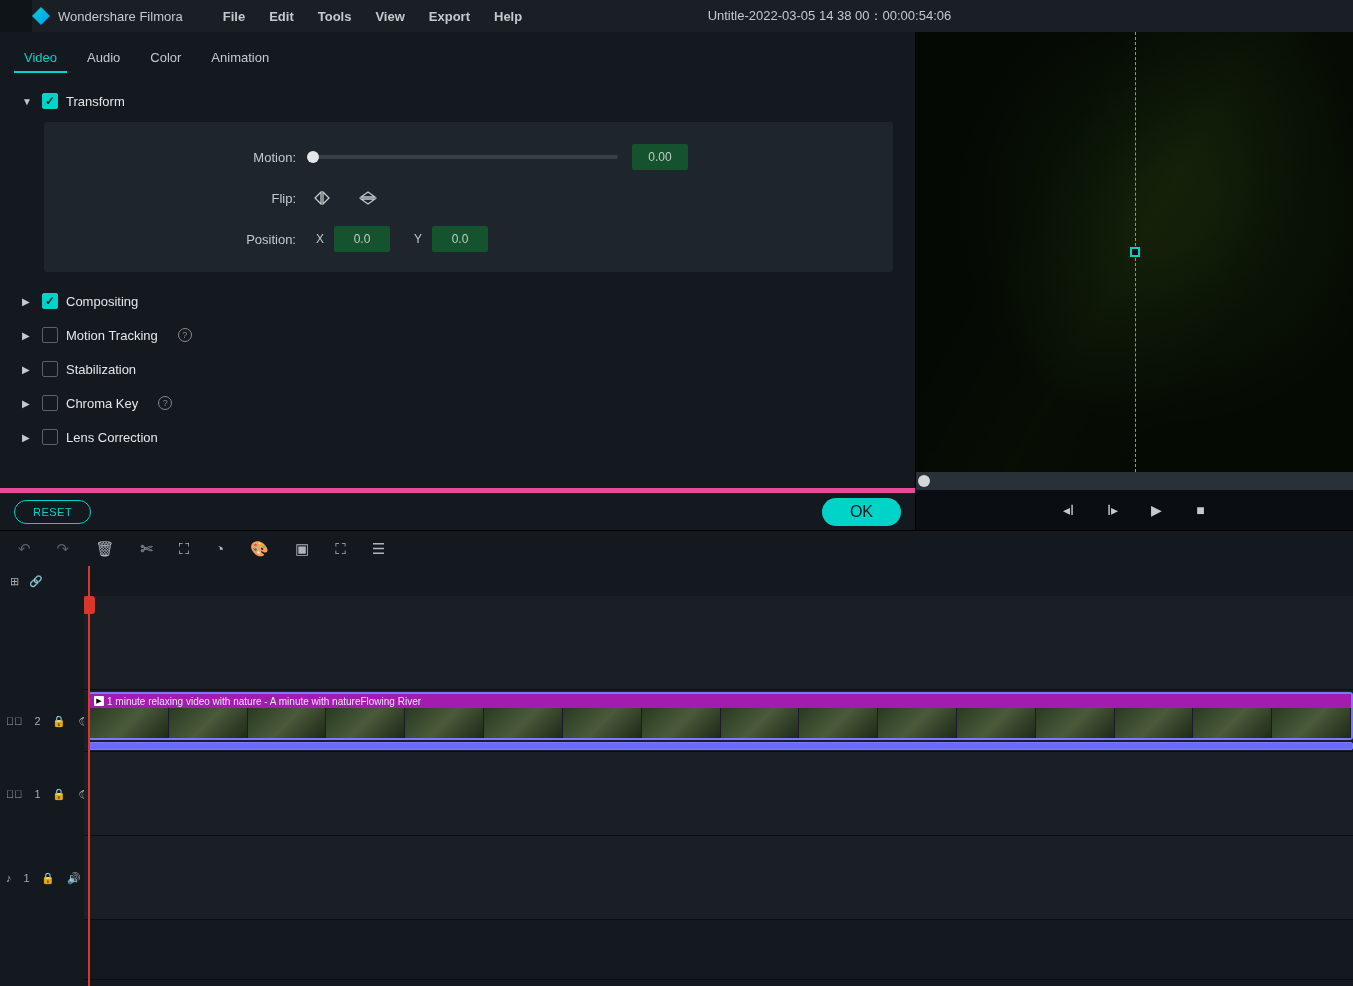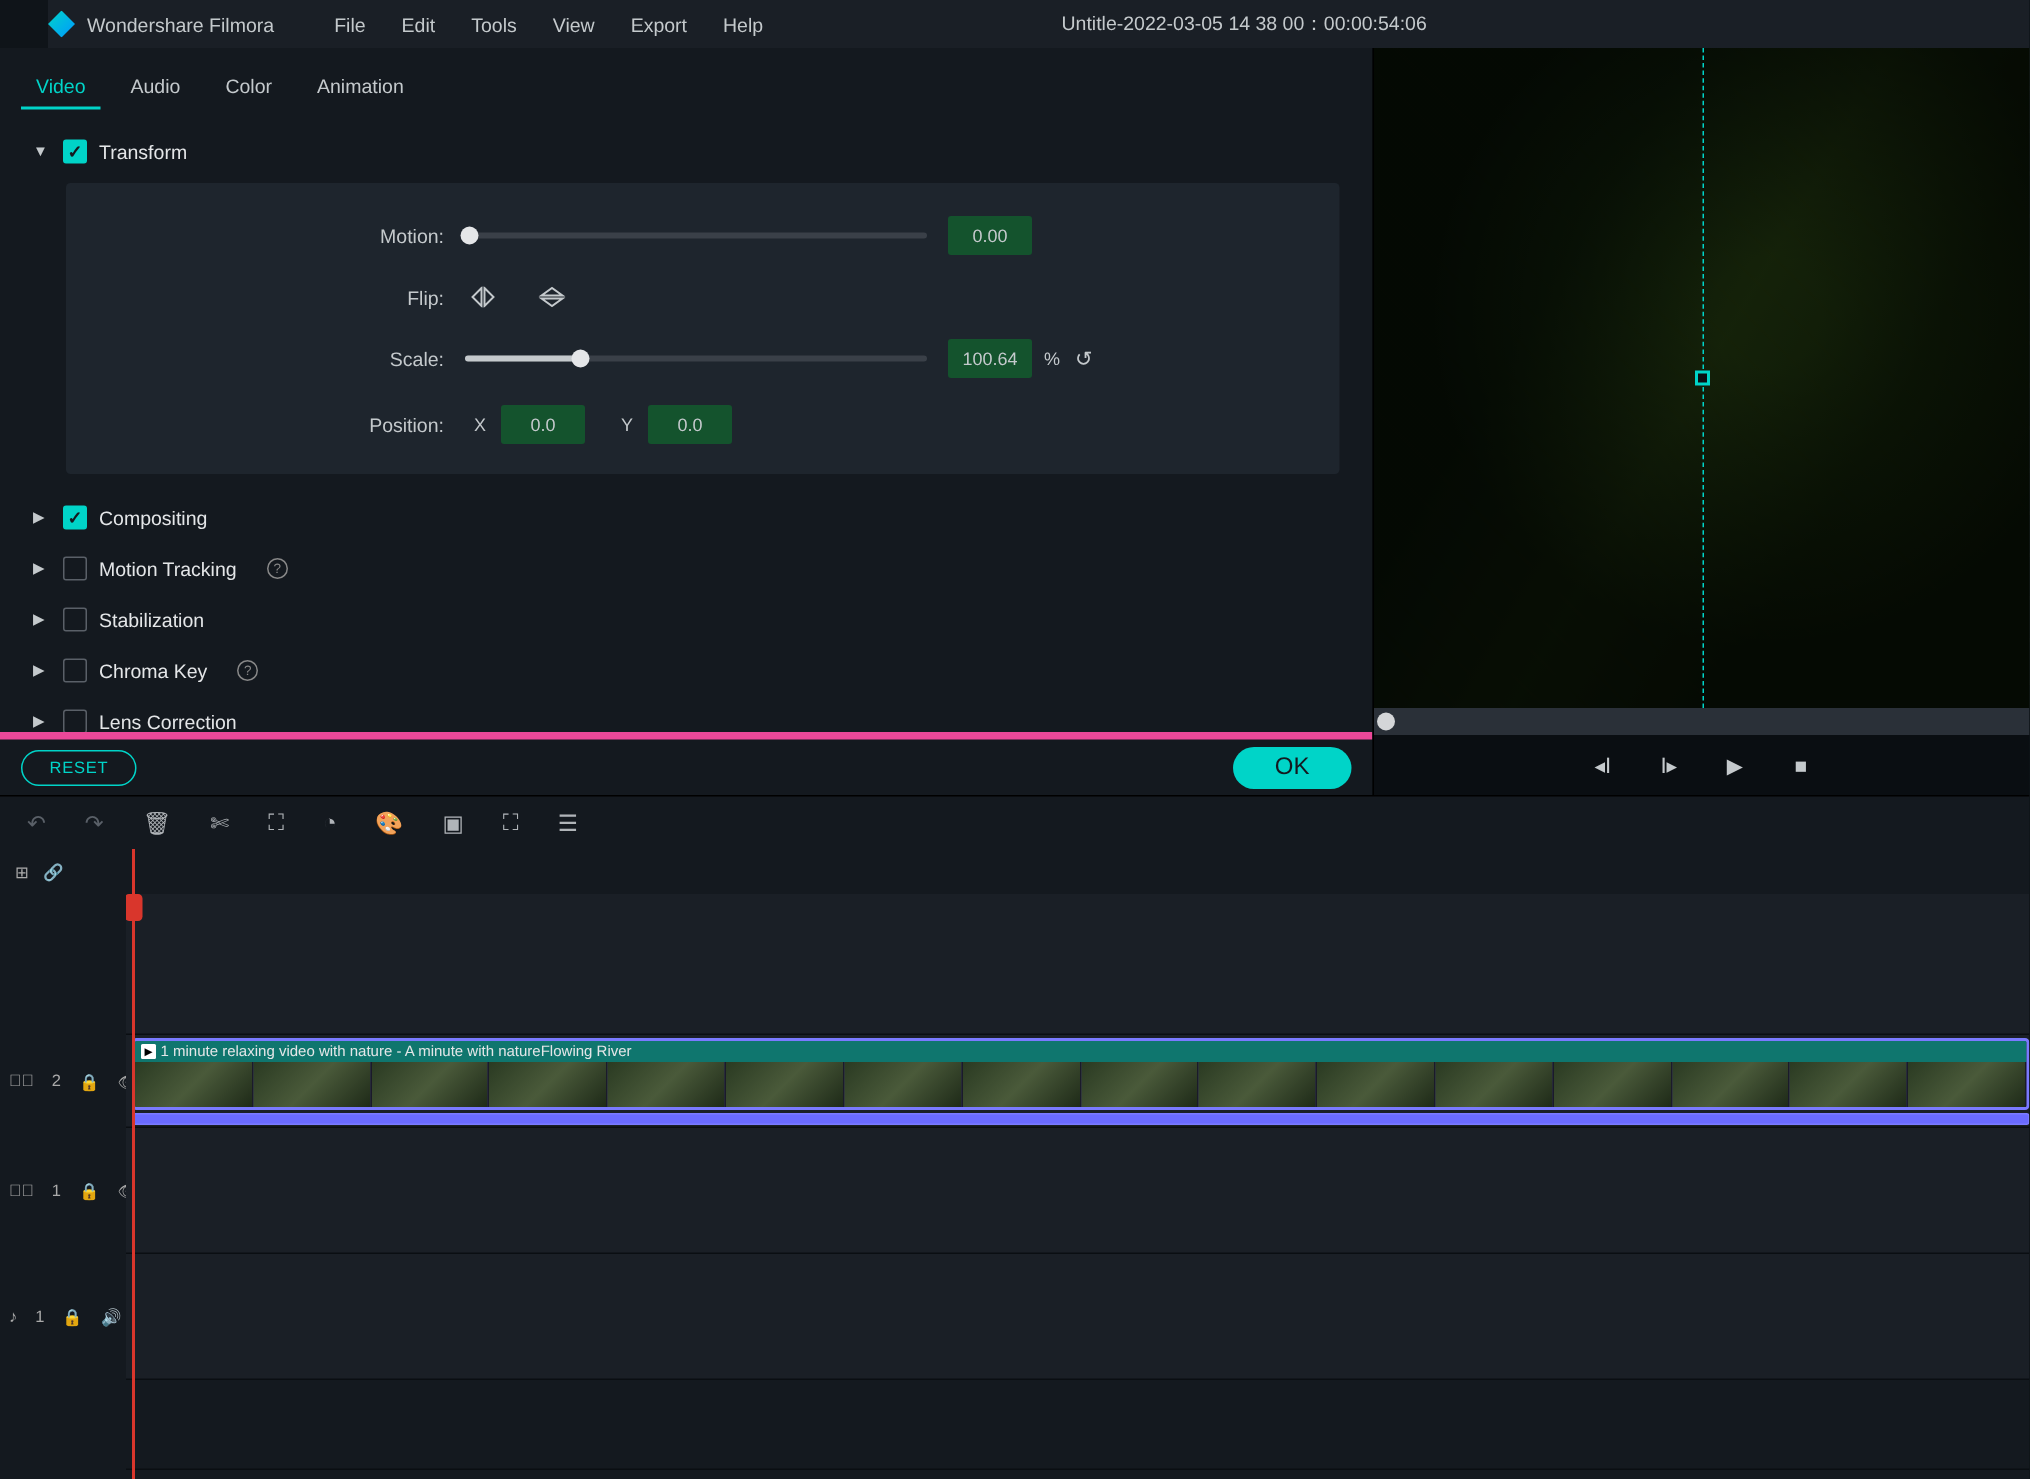--- a/index.html
+++ b/index.html
@@ -1,20 +1,20 @@
 <!DOCTYPE html>
 <html><head>
 <meta charset="utf-8">
 <style>
 * { margin:0; padding:0; box-sizing:border-box; font-family:"Segoe UI",Arial,sans-serif; }
 body { background:#0f1419; color:#c4c9cc; width:1353px; height:986px; overflow:hidden; font-size:12px; }
 .menubar { height:32px; background:#1a1f26; display:flex; align-items:center; padding:0 0;margin-left:32px; }
 .logo { width:18px; height:18px; background:linear-gradient(135deg,#00d4c8,#0099ff); clip-path:polygon(50% 0,100% 50%,50% 100%,0 50%); margin-right:8px; }
 .app-title { color:#c4c9cc; font-size:13px; margin-right:28px; }
-.menu-item { color:#c4c9cc; padding:4px 12px; cursor:pointer; font-size:13px; }
+.menu-item { color:#c4c9cc; padding:4px 12px; cursor:pointer; font-size:13px;font-weight:bold; }
 .project-name { margin-left:auto; margin-right:auto; color:#c4c9cc; font-size:13px; position:absolute; left:50%; transform:translateX(-50%); }
 .project-name { position:static; margin-left:auto; margin-right:280px; }
 .main { display:flex; height:498px; }
 .side-panel { width:915px; background:#14191f; display:flex; flex-direction:column; }
 .tabs { display:flex; padding:12px 14px 0; gap:0; border-bottom:1px solid transparent; }
 .tab { padding:6px 10px; color:#c4c9cc; cursor:pointer; font-size:13px; margin-right:10px; }
 .tab.active { color:#00d4c8; border-bottom:2px solid #00d4c8; }
 .sections { padding:10px 22px 0 22px; overflow-y:auto; flex:1; position:relative; }
 .section-row { display:flex; align-items:center; padding:9px 0; }
 .caret { width:10px; color:#c4c9cc; margin-right:10px; font-size:10px; }
@@ -59,21 +59,21 @@
 .tick::before { content:""; position:absolute; left:0; top:14px; width:1px; height:8px; background:#555; }
 .redline { position:absolute; left:0; right:0; top:28px; height:2px; background:#d9362c; }
 .playhead { position:absolute; left:4px; top:0; bottom:0; width:2px; background:#d9362c; z-index:5; }
 .playhead::before { content:""; position:absolute; top:30px; left:-5px; width:12px; height:18px; background:#d9362c; border-radius:3px; }
 .track-area { position:absolute; left:0; right:0; }
 .track-row { height:60px; border-bottom:1px solid #0a0e12; position:relative; }
 .tl-head-pair { height:32px; display:flex; align-items:center; gap:10px; padding-left:10px; }
 .head-ic { color:#aaa; font-size:11px; }
 .track-row.spacer { height:94px; background:#1a1f26; }
 .clip { position:absolute; left:4px; right:0; top:2px; height:48px; background:#3a3a6a; border:2px solid #7a7aff; border-radius:3px; overflow:hidden; }
-.clip-bar { height:14px; background:#0f766e; display:flex; align-items:center; padding:0 4px; font-size:10px; color:#e4e6e8; gap:3px; }
+.clip-bar { height:14px; background:#a21caf; display:flex; align-items:center; padding:0 4px; font-size:10px; color:#e4e6e8; gap:3px; }
 .clip-play { width:10px; height:10px; background:#fff; display:inline-flex; align-items:center; justify-content:center; color:#000; font-size:7px; border-radius:1px; }
 .thumbs { display:flex; height:30px; }
 .thumb { flex:1; background:linear-gradient(135deg,#2a3a22,#4a5a3a,#1e2a18); border-right:1px solid #1a1a2a; }
 .clip-bottom { position:absolute; left:4px; right:0; top:52px; height:8px; background:#6a6aff; border-radius:2px; border:1px solid #7a7aff; }
 </style>
 </head>
 <body>
 
 <div class="menubar">
   <div class="logo"></div>
@@ -116,30 +116,20 @@
               <svg width="18" height="14" viewBox="0 0 18 14">
                 <path d="M8 1 L2 7 L8 13 Z M10 1 L16 7 L10 13 Z" fill="none" stroke="#c4c9cc" stroke-width="1.3"></path>
               </svg>
             </span>
           <span class="flip-btn">
               <svg width="18" height="14" viewBox="0 0 18 14">
                 <path d="M2 6 L9 1 L16 6 Z M2 8 L9 13 L16 8 Z" fill="none" stroke="#c4c9cc" stroke-width="1.3"></path>
               </svg>
             </span>
         </div>
-        <div class="prop">
-          <div class="prop-label">Scale:</div>
-          <div class="slider">
-            <div class="slider-fill" style="width:25%"></div>
-            <div class="slider-thumb" style="left:25%"></div>
-          </div>
-          <input class="num-box wide" value="100.64" style="">
-          <span class="pct">%</span>
-          <span class="reset-ic">↺</span>
-        </div>
         <div class="prop" style="margin-bottom:0">
           <div class="prop-label">Position:</div>
           <span class="xy">X</span>
           <input class="num-box" value="0.0" style="">
           <span class="xy" style="margin-left:24px">Y</span>
           <input class="num-box" value="0.0" style="">
         </div>
       </div>
 
       <div class="section-row">

